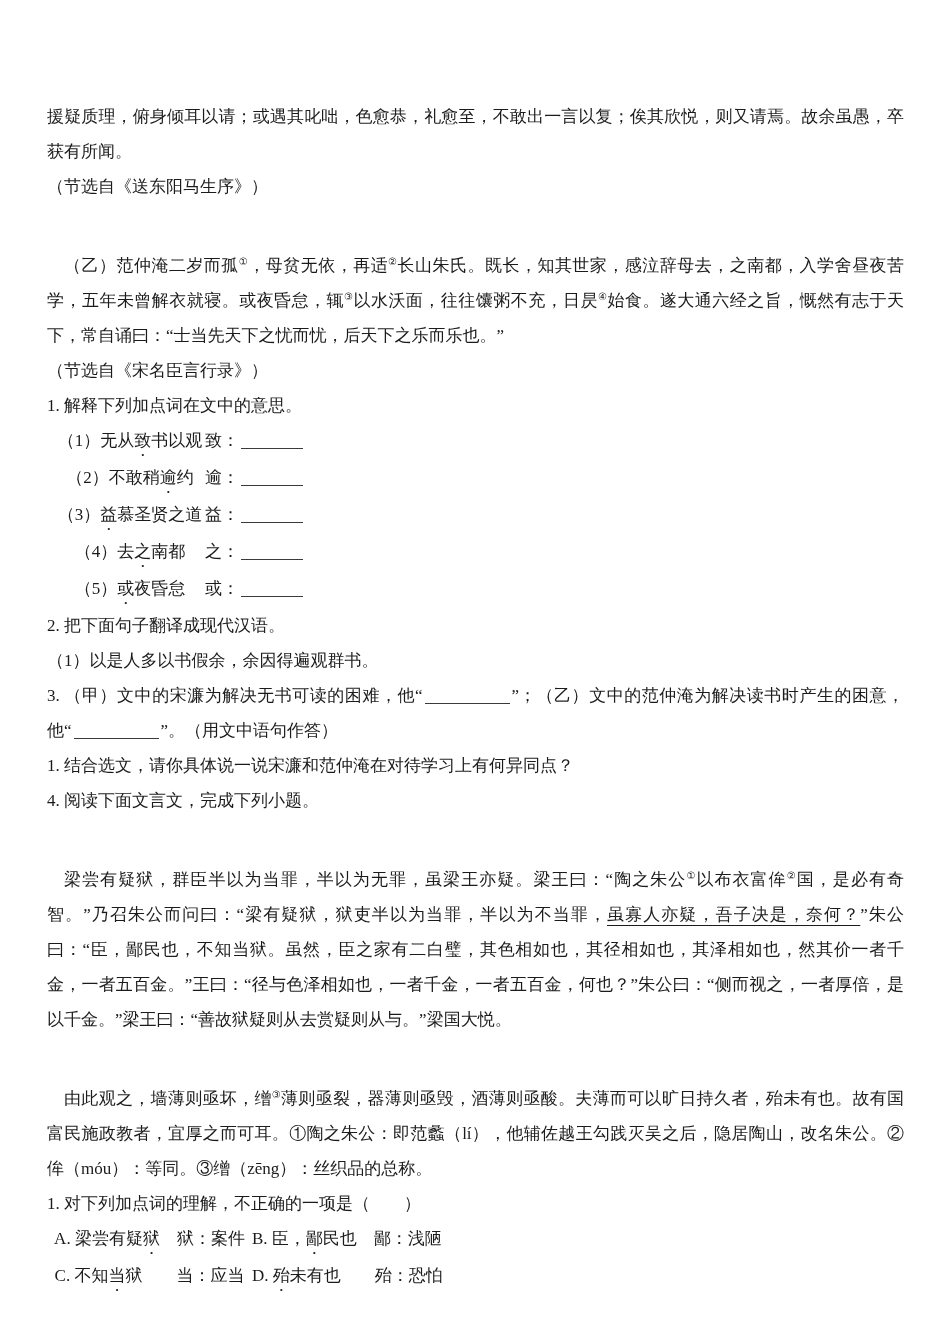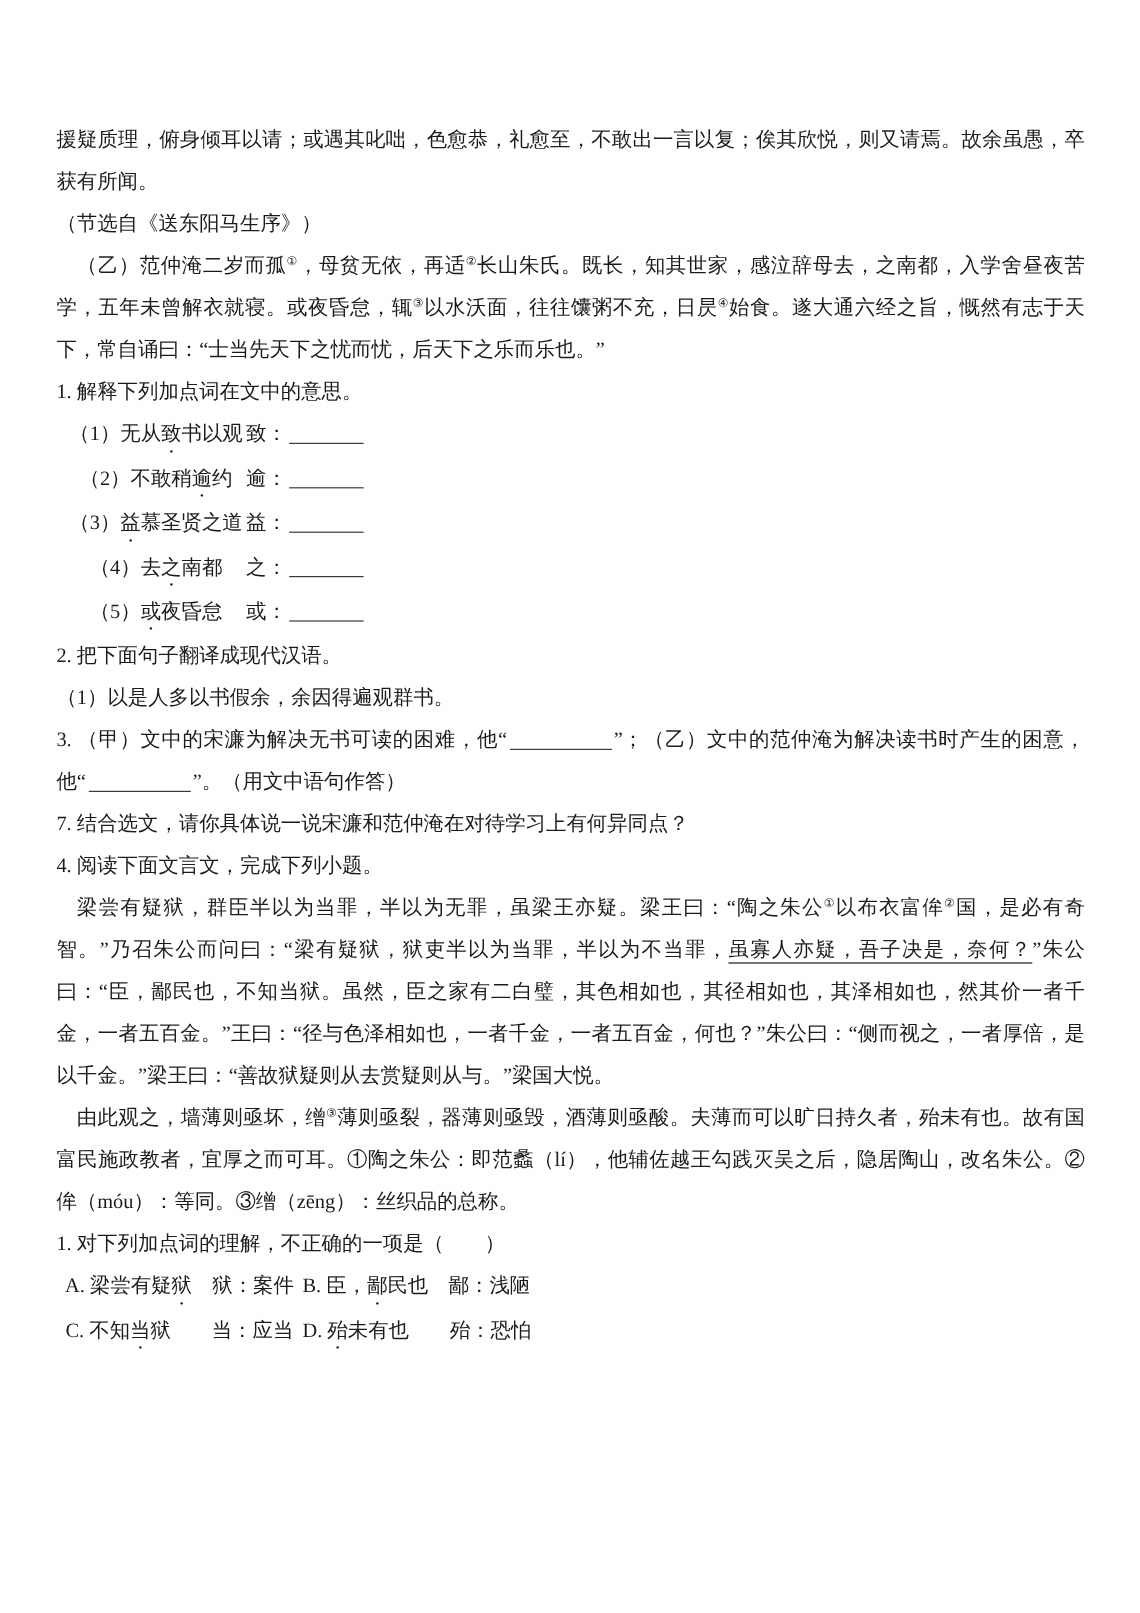--- a/index.html
+++ b/index.html
@@ -15,21 +15,21 @@
     width: 950px; height: 1116px;
     padding: 99px 46px 0 47px;
     font-size: 17px;
     line-height: 35px;
   }
   .para {
     margin: 0;
     text-align: justify;
     text-justify: inter-ideograph;
   }
-  .para.indent { text-indent: 1em; }
+  .para.indent { text-indent: 1em; margin-top: 44px; }
   .para.item { padding-left: 8px; text-align: left; }
   .para.cols { text-align: left; }
   .col { display: inline-block; vertical-align: top; text-align: center; }
   .sup {
     font-size: 10px;
     vertical-align: 6px;
     line-height: 0;
   }
   .dot {
     -webkit-text-emphasis: filled dot #1b1b1b;
@@ -52,29 +52,30 @@
   .kai { font-family: "Liberation Serif", serif; }
   .song { font-family: "Liberation Serif", serif; }
 </style>
 </head>
 <body>
 
 <div class="doc">
     <div class="para kai"><span class="">援疑质理，俯身倾耳以请；或遇其叱咄，色愈恭，礼愈至，不敢出一言以复；俟其欣悦，则又请焉。故余虽愚，卒获有所闻。</span></div>
     <div class="para kai"><span class="">（节选自《送东阳马生序》）</span></div>
     <div class="para indent kai"><span class="">（乙）范仲淹二岁而孤</span><span class="sup">①</span><span class="">，母贫无依，再适</span><span class="sup">②</span><span class="">长山朱氏。既长，知其世家，感泣辞母去，之南都，入学舍昼夜苦学，五年未曾解衣就寝。或夜昏怠，辄</span><span class="sup">③</span><span class="">以水沃面，往往馕粥不充，日昃</span><span class="sup">④</span><span class="">始食。遂大通六经之旨，慨然有志于天下，常自诵曰：“士当先天下之忧而忧，后天下之乐而乐也。”</span></div>
+    <div class="para kai"><span class="">（节选自《宋名臣言行录》）</span></div>
     <div class="para song"><span class="">1. 解释下列加点词在文中的意思。</span></div>
     <div class="para song item cols"><span class="col" style="width: 150px;"><span class="">（1）无从</span><span class="dot">致</span><span class="">书以观</span></span><span class="col"><span class="">致：</span><span class="blank" style="width: 62px;"></span></span></div>
     <div class="para song item cols"><span class="col" style="width: 150px;"><span class="">（2）不敢稍</span><span class="dot">逾</span><span class="">约</span></span><span class="col"><span class="">逾：</span><span class="blank" style="width: 62px;"></span></span></div>
     <div class="para song item cols"><span class="col" style="width: 150px;"><span class="">（3）</span><span class="dot">益</span><span class="">慕圣贤之道</span></span><span class="col"><span class="">益：</span><span class="blank" style="width: 62px;"></span></span></div>
     <div class="para song item cols"><span class="col" style="width: 150px;"><span class="">（4）去</span><span class="dot">之</span><span class="">南都</span></span><span class="col"><span class="">之：</span><span class="blank" style="width: 62px;"></span></span></div>
     <div class="para song item cols"><span class="col" style="width: 150px;"><span class="">（5）</span><span class="dot">或</span><span class="">夜昏怠</span></span><span class="col"><span class="">或：</span><span class="blank" style="width: 62px;"></span></span></div>
     <div class="para song"><span class="">2. 把下面句子翻译成现代汉语。</span></div>
     <div class="para song"><span class="">（1）以是人多以书假余，余因得遍观群书。</span></div>
     <div class="para song"><span class="">3. （甲）文中的宋濂为解决无书可读的困难，他“</span><span class="blank" style="width: 85px;"></span><span class="">”；（乙）文中的范仲淹为解决读书时产生的困意，他“</span><span class="blank" style="width: 85px;"></span><span class="">”。（用文中语句作答）</span></div>
-    <div class="para song"><span class="">7. 结合选文，请你具体说一说宋濂和范仲淹在对待学习上有何异同点？</span></div>
+    <div class="para song"><span class="">1. 结合选文，请你具体说一说宋濂和范仲淹在对待学习上有何异同点？</span></div>
     <div class="para song"><span class="">4. 阅读下面文言文，完成下列小题。</span></div>
     <div class="para indent kai"><span class="">梁尝有疑狱，群臣半以为当罪，半以为无罪，虽梁王亦疑。梁王曰：“陶之朱公</span><span class="sup">①</span><span class="">以布衣富侔</span><span class="sup">②</span><span class="">国，是必有奇智。”乃召朱公而问曰：“梁有疑狱，狱吏半以为当罪，半以为不当罪，</span><span class="ul">虽寡人亦疑，吾子决是，奈何？</span><span class="">”朱公曰：“臣，鄙民也，不知当狱。虽然，臣之家有二白璧，其色相如也，其径相如也，其泽相如也，然其价一者千金，一者五百金。”王曰：“径与色泽相如也，一者千金，一者五百金，何也？”朱公曰：“侧而视之，一者厚倍，是以千金。”梁王曰：“善故狱疑则从去赏疑则从与。”梁国大悦。</span></div>
     <div class="para indent kai"><span class="">由此观之，墙薄则亟坏，缯</span><span class="sup">③</span><span class="">薄则亟裂，器薄则亟毁，酒薄则亟酸。夫薄而可以旷日持久者，殆未有也。故有国富民施政教者，宜厚之而可耳。①陶之朱公：即范蠡（lí），他辅佐越王勾践灭吴之后，隐居陶山，改名朱公。②侔（móu）：等同。③缯（zēng）：丝织品的总称。</span></div>
     <div class="para song"><span class="">1. 对下列加点词的理解，不正确的一项是（　　）</span></div>
     <div class="para song cols"><span class="col" style="width: 205px;"><span class="">A. 梁尝有疑</span><span class="dot">狱</span><span class="">　狱：案件</span></span><span class="col"><span class="">B. 臣，</span><span class="dot">鄙</span><span class="">民也　鄙：浅陋</span></span></div>
     <div class="para song cols"><span class="col" style="width: 205px;"><span class="">C. 不知</span><span class="dot">当</span><span class="">狱　　当：应当</span></span><span class="col"><span class="">D. </span><span class="dot">殆</span><span class="">未有也　　殆：恐怕</span></span></div>
   </div>
 
 </body></html>

